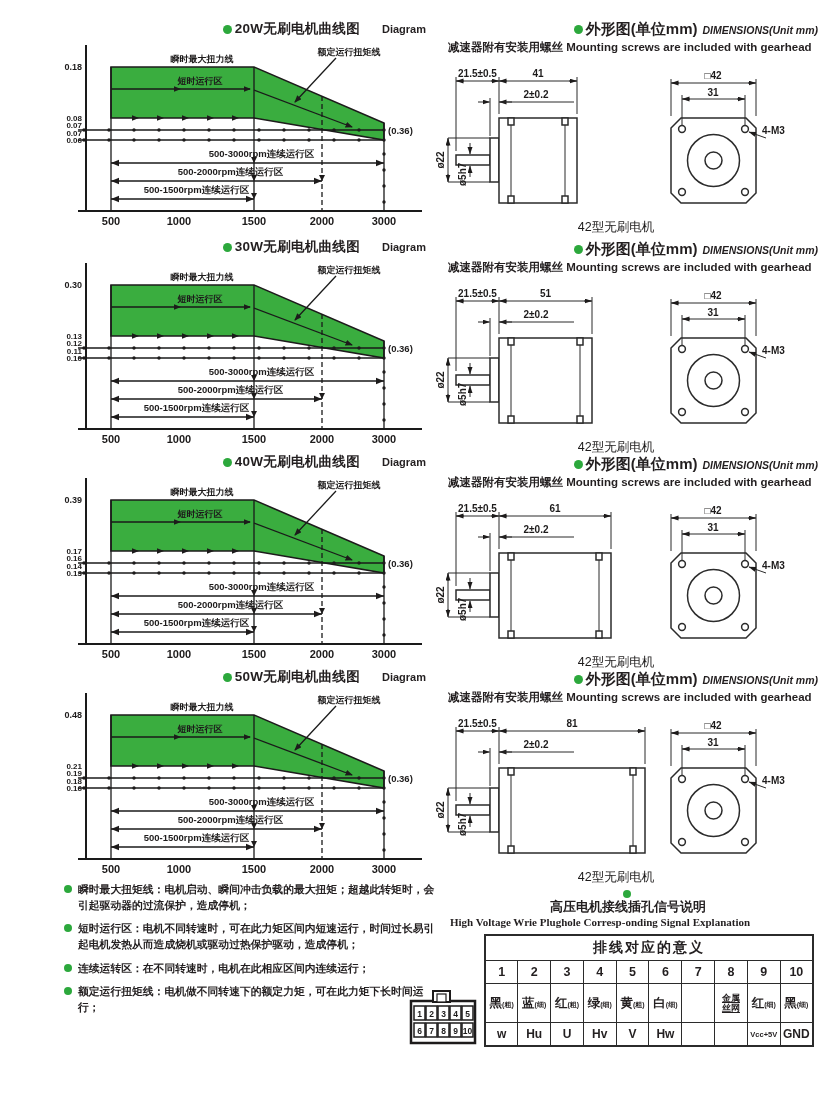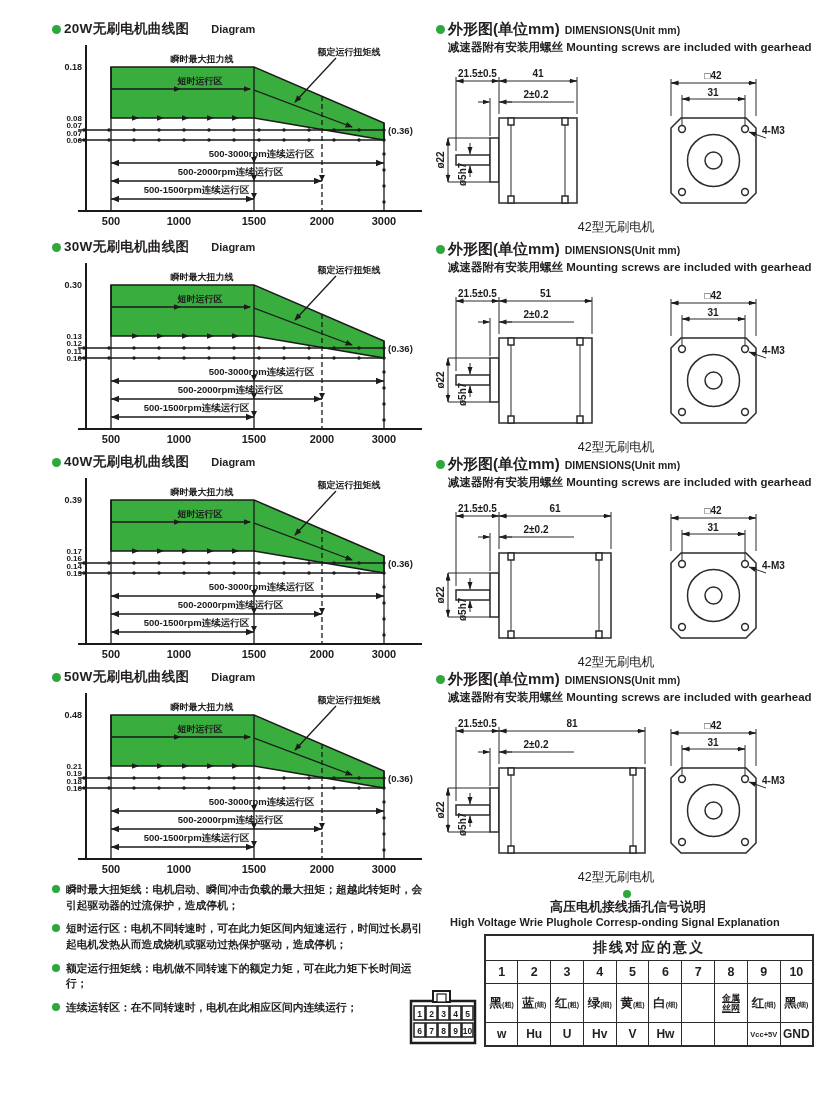--- a/index.html
+++ b/index.html
@@ -1,49 +1,49 @@
 <!DOCTYPE html>
 <html><head>
 <meta charset="utf-8">
 <style>
   html,body{margin:0;padding:0;background:#e8e8e8;}
   .page{position:relative;width:820px;height:1104px;background:#ffffff;margin:0 auto;
         font-family:"Liberation Sans","DejaVu Sans",sans-serif;color:#231f20;overflow:hidden;}
   section{position:absolute;}
   .chart-sec{left:52px;width:374px;}
   .dim-sec{left:436px;width:382px;}
-  .sec-title{display:flex;align-items:center;font-weight:bold;margin-bottom:1px;}
+  .sec-title{display:flex;align-items:center;font-weight:bold;margin-bottom:1px;justify-content:flex-end;}
   .bullet{width:9px;height:9px;border-radius:50%;background:#2ca83c;margin-right:3px;flex:none;}
   .bullet.sm{width:8px;height:8px;}
   .chart-title-zh{font-size:13.5px;letter-spacing:.3px;}
   .chart-title-en{font-size:11px;margin-left:22px;}
   .dim-title-zh{font-size:15px;}
-  .dim-title-en{font-size:10.5px;margin-left:5px;}
+  .dim-title-en{font-size:10.5px;margin-left:5px;font-style:italic;}
   .dim-sub{font-size:11.5px;font-weight:bold;margin:1px 0 0 12px;}
   svg{display:block;}
   svg text{fill:#1d1b1b;font-family:"Liberation Sans","DejaVu Sans",sans-serif;}
   .ax{stroke:#1a1a1a;stroke-width:2;fill:none;}
   .tl{stroke:#1a1a1a;stroke-width:1.3;fill:none;}
   .dl{stroke:#2b2b2b;stroke-width:1;fill:none;}
   .dr{fill:#ffffff;stroke:#2b2b2b;stroke-width:1.5;}
   .t8{font-size:8px;font-weight:bold;}
   .t9{font-size:9px;font-weight:bold;}
   .t95{font-size:9.5px;font-weight:bold;}
   .t10{font-size:11px;font-weight:bold;}
   .t12{font-size:12.5px;}
   .dt{font-size:10px;font-weight:bold;}
   
-  .notes-sec{left:52px;width:378px;top:882px;}
+  .notes-sec{left:64px;width:378px;top:882px;}
   .note{display:flex;margin-bottom:8px;font-size:10.8px;font-weight:bold;line-height:1.45;}
   .nbullet{width:8px;height:8px;border-radius:50%;background:#2ca83c;margin:3px 6px 0 0;flex:none;}
   
   .sig-sec{left:408px;top:890px;width:410px;}
   .sig-head{margin-left:30px;}
   .sig-line1{display:flex;align-items:center;font-weight:bold;font-size:13px;flex-direction:column;}
-  .sig-en{font-size:11px;font-weight:bold;margin-left:12px;}
+  .sig-en{font-size:11px;font-weight:bold;margin-left:12px;font-family:Liberation Serif, serif;}
   .sig-wrap{display:flex;align-items:flex-end;gap:6px;margin-top:6px;}
   table.sig-table{border-collapse:collapse;table-layout:fixed;width:330px;border:2.5px solid #2b2b2b;}
   table.sig-table td{border:1.5px solid #2b2b2b;text-align:center;font-weight:bold;padding:0;overflow:hidden;}
   .tt{font-size:14px;height:24px;letter-spacing:2px;}
   .pin{font-size:12.5px;height:22px;}
   .wire{height:38px;font-size:12.5px;}
   .wire .ws{font-size:7px;}
   .mesh{font-size:9px;line-height:1.15;text-decoration:underline;}
   .sigv{height:22px;font-size:12px;}
   .sigv.small{font-size:7.5px;text-align:center;}
@@ -748,25 +748,25 @@
         <div class="note">
           <span class="nbullet"></span>
           <span class="ntext">瞬时最大扭矩线：电机启动、瞬间冲击负载的最大扭矩；超越此转矩时，会引起驱动器的过流保护，造成停机；</span>
         </div>
         <div class="note">
           <span class="nbullet"></span>
           <span class="ntext">短时运行区：电机不同转速时，可在此力矩区间内短速运行，时间过长易引起电机发热从而造成烧机或驱动过热保护驱动，造成停机；</span>
         </div>
         <div class="note">
           <span class="nbullet"></span>
-          <span class="ntext">额定运行扭矩线：电机做不同转速下的额定力矩，可在此力矩下长时间运行；</span>
+          <span class="ntext">连续运转区：在不同转速时，电机在此相应区间内连续运行；</span>
         </div>
         <div class="note">
           <span class="nbullet"></span>
-          <span class="ntext">连续运转区：在不同转速时，电机在此相应区间内连续运行；</span>
+          <span class="ntext">额定运行扭矩线：电机做不同转速下的额定力矩，可在此力矩下长时间运行；</span>
         </div>
       </div>
   </section>
 
   <section class="sig-sec">
     <div class="sig-head">
       <div class="sig-line1">
         <span class="bullet sm"></span>
         <span>高压电机接线插孔信号说明</span>
       </div>

